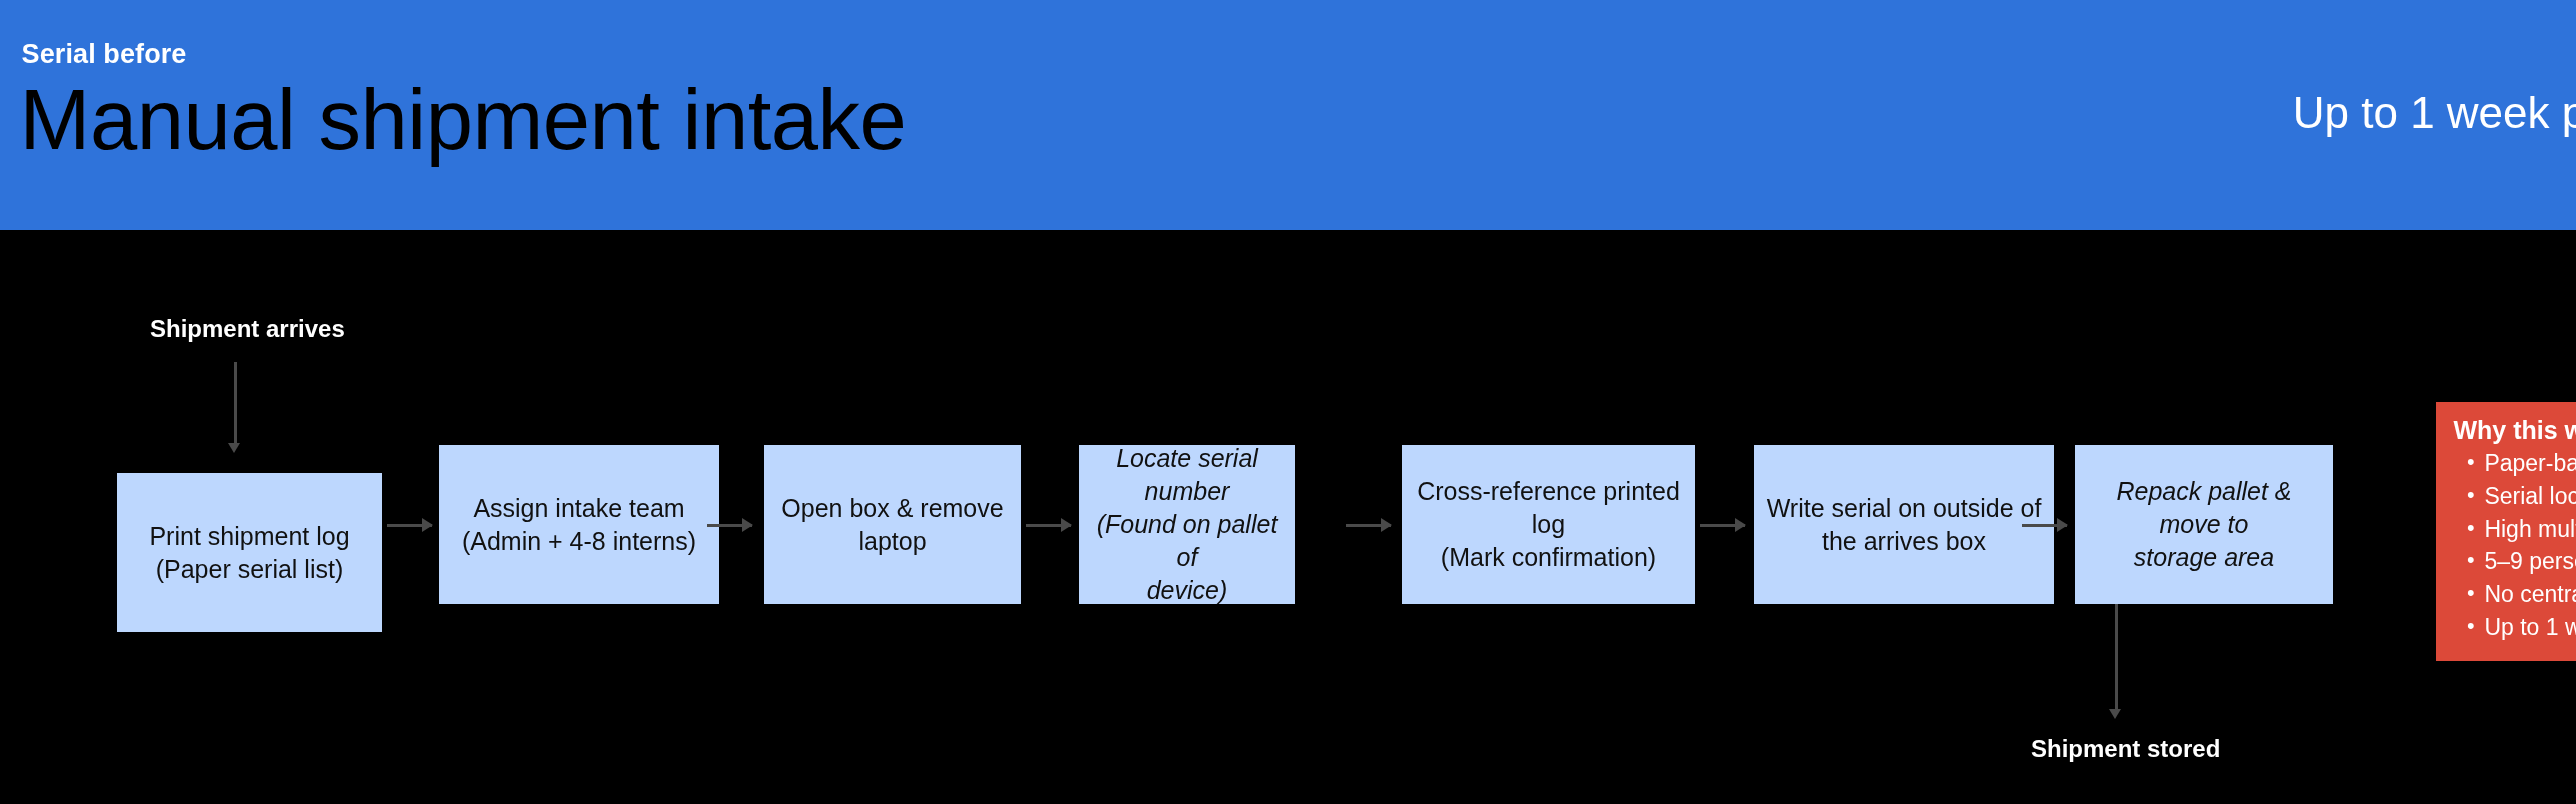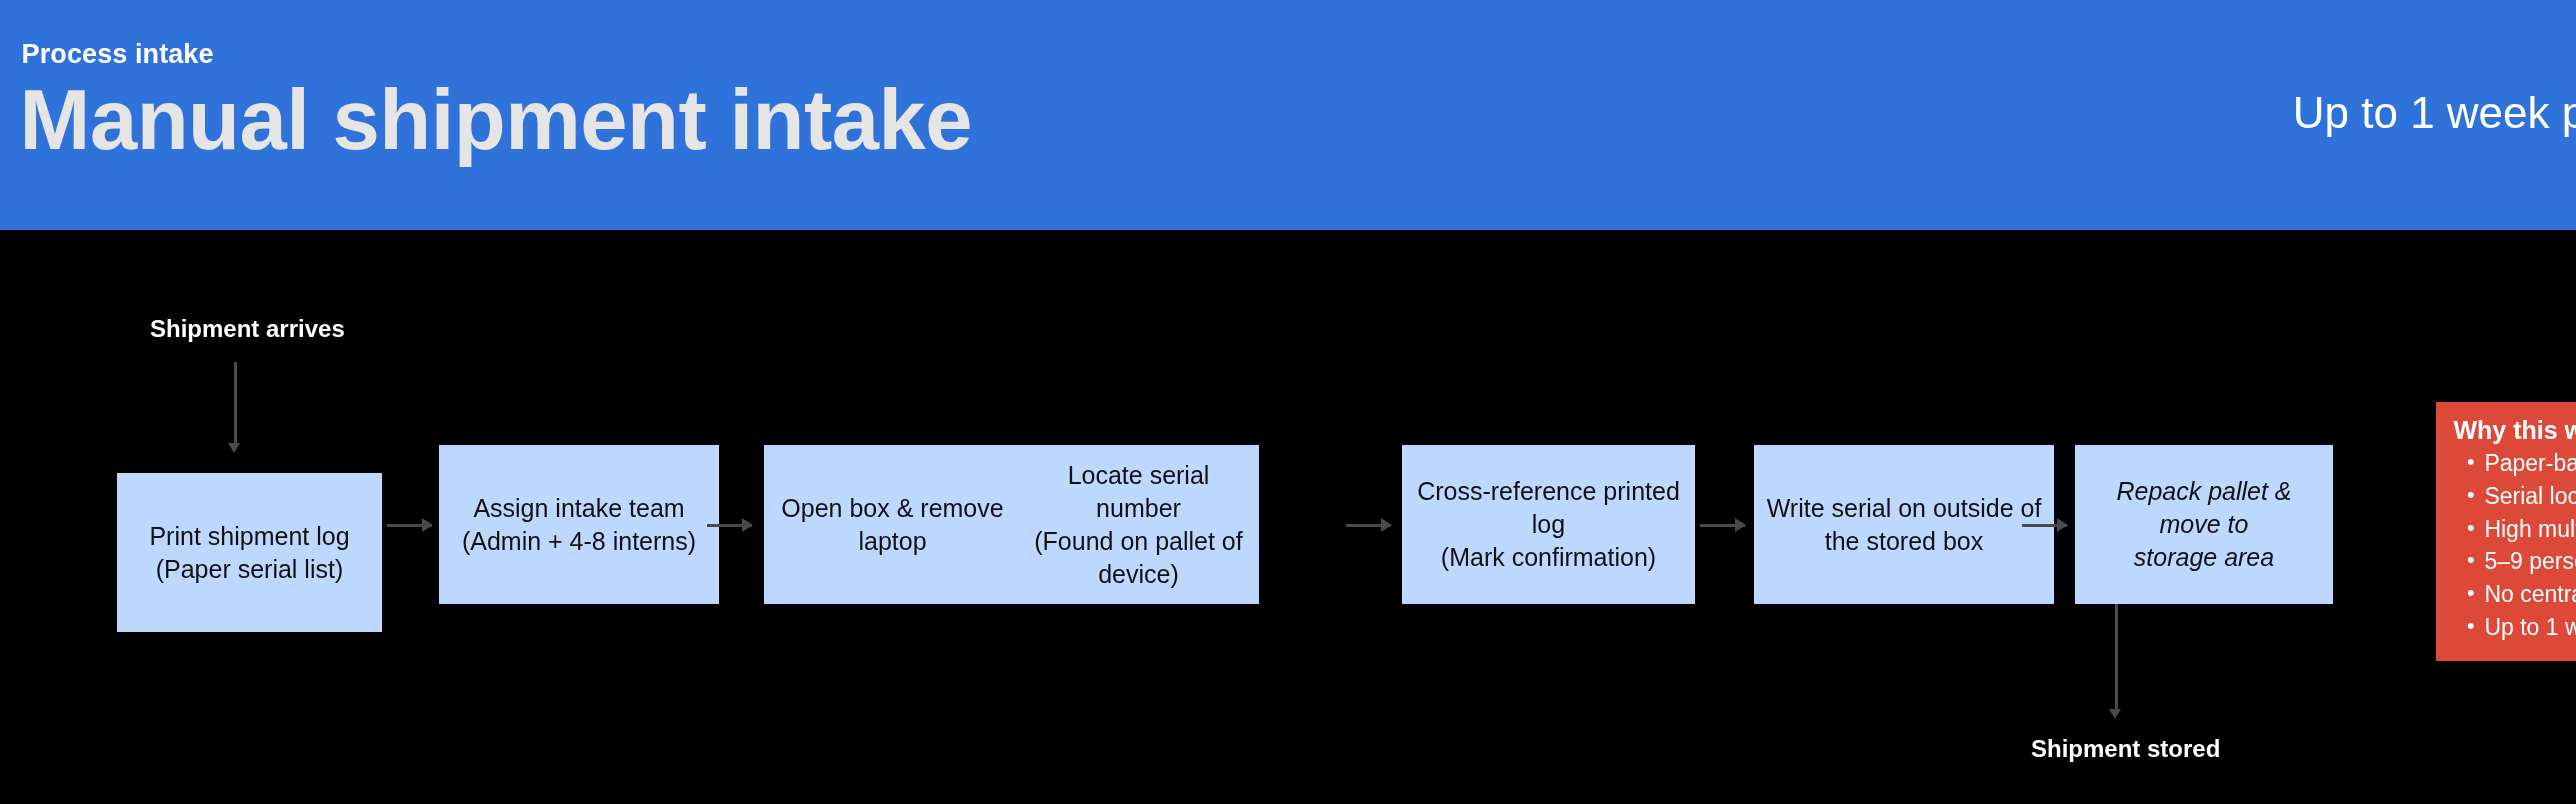--- a/index.html
+++ b/index.html
@@ -30,22 +30,22 @@
     left:21.6px; top:39px;
     font-size:27px;
     font-weight:bold;
     color:#ffffff;
     letter-spacing:0.1px;
   }
   #main-title {
     position:absolute;
     left:19.6px; top:77px;
     font-size:85px;
-    font-weight:bold;
-    color:#e5e5e5;
+    font-weight:normal;
+    color:#000000;
     line-height:1.0;
     letter-spacing:-0.5px;
   }
   #header-metric {
     position:absolute;
     right:31px; top:88px;
     font-size:44px;
     font-weight:normal;
     color:#ffffff;
     text-align:right;
@@ -159,21 +159,21 @@
     font-size:21.6px;
     color:#ffffff;
   }
 </style>
 </head>
 <body>
 
 <div id="slide">
 
   <div id="header">
-    <div id="eyebrow">Process intake</div>
+    <div id="eyebrow">Serial before</div>
     <div id="main-title">Manual shipment intake</div>
     <div id="header-metric">Up to 1 week per shipment batch</div>
   </div>
 
   <div id="canvas">
 
     <div class="node-label" id="label-start">Shipment arrives</div>
     <div class="varrow" id="varrow-in"></div>
 
     <div class="pbox" style="left:117px; width:265px;margin-top:28px;">
@@ -196,21 +196,21 @@
 
     <div class="pbox" style="left:764px; width:257px;">
       <div class="pbox-text">
         <span>Open box &amp; remove</span><br>
         <span>laptop</span>
       </div>
     </div>
 
     <div class="harrow" style="left:1026px; width:45px;"></div>
 
-    <div class="pbox" style="left:1018px; width:241px;">
+    <div class="pbox" style="left:1079px; width:216px;font-style:italic;">
       <div class="pbox-text">
         <span>Locate serial number</span><br>
         <span>(Found on pallet of</span><br>
         <span>device)</span>
       </div>
     </div>
 
     <div class="harrow" style="left:1346px; width:45px;"></div>
 
     <div class="pbox" style="left:1402px; width:293px;">
@@ -218,21 +218,21 @@
         <span>Cross-reference printed log</span><br>
         <span>(Mark confirmation)</span>
       </div>
     </div>
 
     <div class="harrow" style="left:1700px; width:45px;"></div>
 
     <div class="pbox" style="left:1754px; width:300px;">
       <div class="pbox-text">
         <span>Write serial on outside of</span><br>
-        <span>the stored box</span>
+        <span>the arrives box</span>
       </div>
     </div>
 
     <div class="harrow" style="left:2022px; width:45px;"></div>
 
     <div class="pbox" style="left:2075px; width:258px;font-style:italic;">
       <div class="pbox-text">
         <span>Repack pallet &amp; move to</span><br>
         <span>storage area</span>
       </div>

